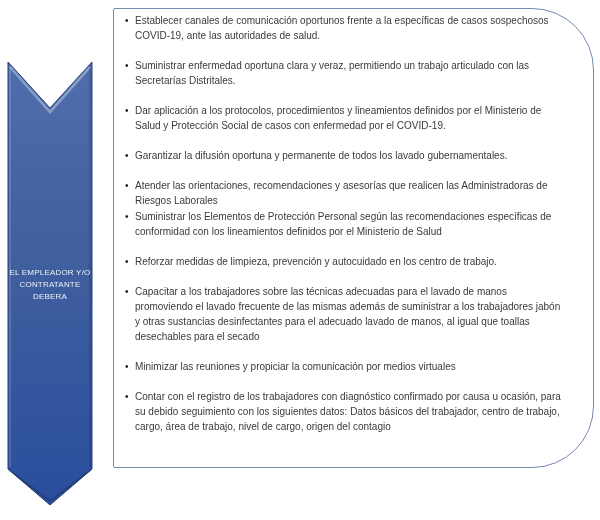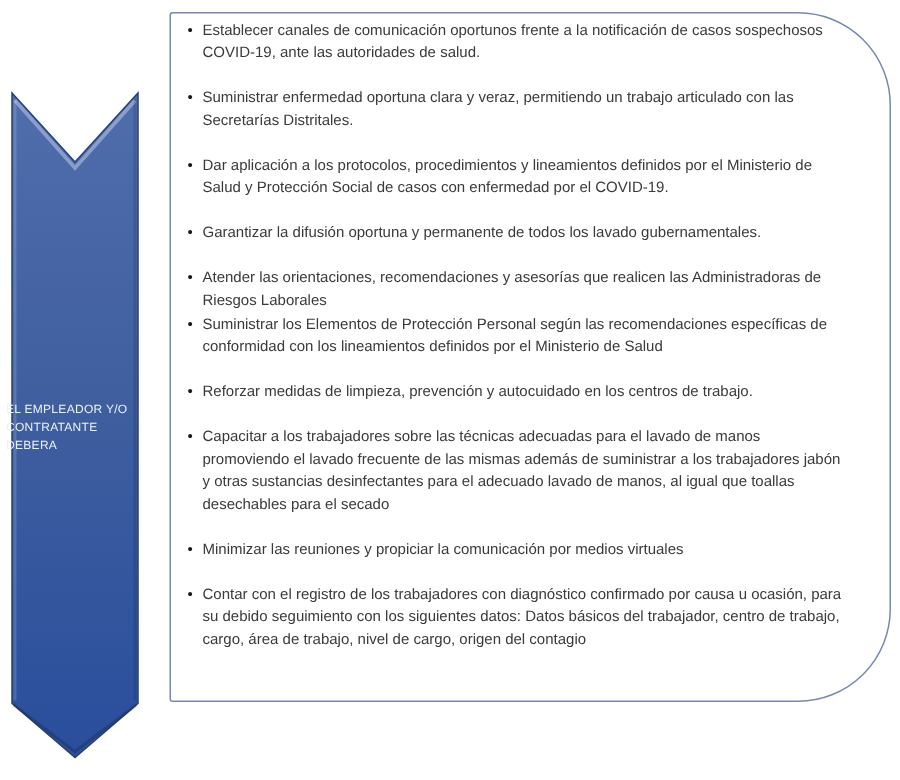--- a/index.html
+++ b/index.html
@@ -24,20 +24,21 @@
   .arrow-wrap{
     position:absolute;left:0;top:0;width:110px;height:520px;
   }
   .arrow-wrap svg{display:block;width:110px;height:520px;}
   .s1{stop-color:var(--arrow-top);}
   .s2{stop-color:var(--arrow-mid);}
   .s3{stop-color:var(--arrow-bottom);}
   .arrow-label{
     position:absolute;
     left:4px;top:267px;width:92px;
+    text-align:center;
     color:var(--arrow-text);
     font-size:8px;line-height:12px;
     letter-spacing:.2px;
   }
   
   .content-box{
     position:absolute;
     left:113px;top:8px;
     width:481px;height:460px;
     box-sizing:border-box;
@@ -82,21 +83,21 @@
     <div class="arrow-label">
       <span>EL EMPLEADOR Y/O</span><br>
       <span>CONTRATANTE</span><br>
       <span>DEBERA</span>
     </div>
   </div>
 
   <div class="content-box">
     <div class="bullet-item">
       <span class="dot">•</span>
-      <span class="btext">Establecer canales de comunicación oportunos frente a la notificación de casos sospechosos COVID-19, ante las autoridades de salud.</span>
+      <span class="btext">Establecer canales de comunicación oportunos frente a la específicas de casos sospechosos COVID-19, ante las autoridades de salud.</span>
     </div>
     <div class="bullet-item">
       <span class="dot">•</span>
       <span class="btext">Suministrar enfermedad oportuna clara y veraz, permitiendo un trabajo articulado con las Secretarías Distritales.</span>
     </div>
     <div class="bullet-item">
       <span class="dot">•</span>
       <span class="btext">Dar aplicación a los protocolos, procedimientos y lineamientos definidos por el Ministerio de Salud y Protección Social de casos con enfermedad por el COVID-19.</span>
     </div>
     <div class="bullet-item">
@@ -106,21 +107,21 @@
     <div class="bullet-item tight">
       <span class="dot">•</span>
       <span class="btext">Atender las orientaciones, recomendaciones y asesorías que realicen las Administradoras de Riesgos Laborales</span>
     </div>
     <div class="bullet-item">
       <span class="dot">•</span>
       <span class="btext">Suministrar los Elementos de Protección Personal según las recomendaciones específicas de conformidad con los lineamientos definidos por el Ministerio de Salud</span>
     </div>
     <div class="bullet-item">
       <span class="dot">•</span>
-      <span class="btext">Reforzar medidas de limpieza, prevención y autocuidado en los centros de trabajo.</span>
+      <span class="btext">Reforzar medidas de limpieza, prevención y autocuidado en los centro de trabajo.</span>
     </div>
     <div class="bullet-item">
       <span class="dot">•</span>
       <span class="btext">Capacitar a los trabajadores sobre las técnicas adecuadas para el lavado de manos promoviendo el lavado frecuente de las mismas además de suministrar a los trabajadores jabón y otras sustancias desinfectantes para el adecuado lavado de manos, al igual que toallas desechables para el secado</span>
     </div>
     <div class="bullet-item">
       <span class="dot">•</span>
       <span class="btext">Minimizar las reuniones y propiciar la comunicación por medios virtuales</span>
     </div>
     <div class="bullet-item">

